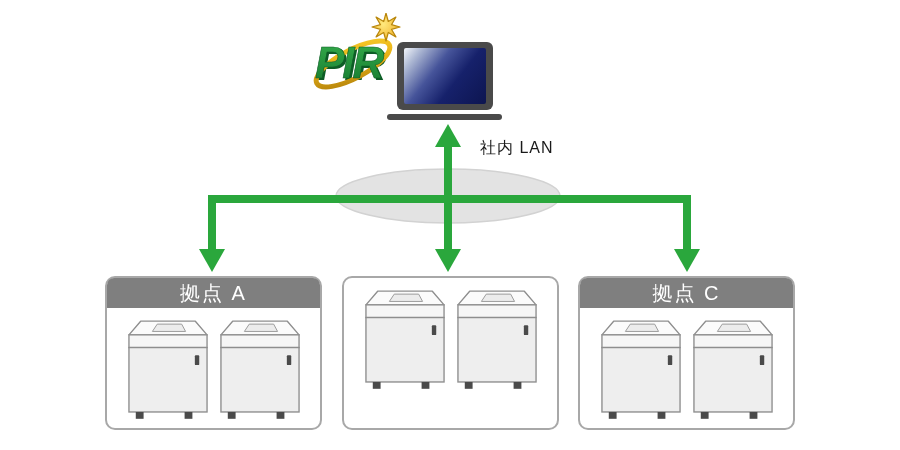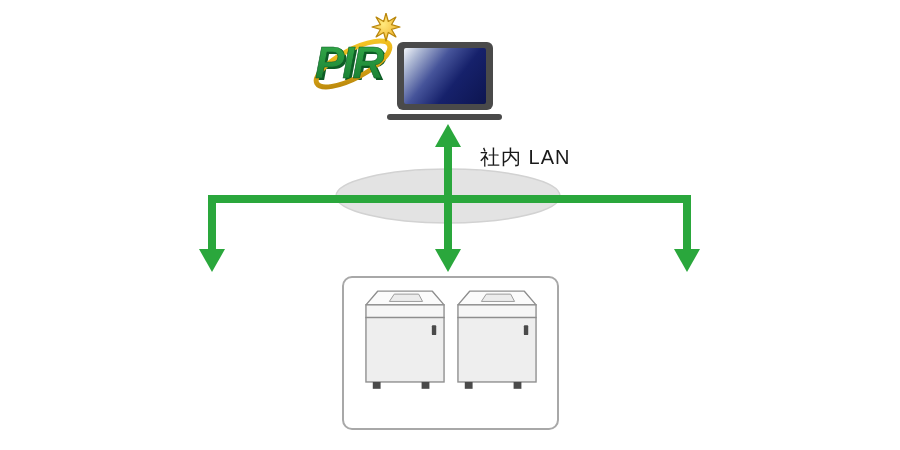--- a/index.html
+++ b/index.html
@@ -12,22 +12,22 @@
   }
 
   
   .net { position: absolute; left: 0; top: 0; width: 900px; height: 450px; }
   .lan-ellipse { fill: var(--lan-ellipse-fill, #e3e3e3); stroke: var(--lan-ellipse-stroke, #d2d2d2); stroke-width: 1.5; }
   .glink { stroke: var(--line-green, #2aa73c); stroke-width: 8; fill: none; }
   .ghead { fill: var(--line-green, #2aa73c); stroke: none; }
 
   
   .lan-label {
-    position: absolute; left: 480px; top: 144px;
-    font-size: 20px; color: var(--label-text, #1a1a1a);
+    position: absolute; left: 480px; top: 138px;
+    font-size: 16px; color: var(--label-text, #1a1a1a);
     letter-spacing: 1px; white-space: nowrap;
   }
 
   
   .laptop-frame {
     position: absolute; left: 397px; top: 42px;
     width: 96px; height: 68px;
     background: var(--laptop-body, #4a4a4a);
     border-radius: 6px;
   }
@@ -148,26 +148,48 @@
 
   <div>
     <div class="laptop-frame">
       <div class="laptop-screen"></div>
     </div>
     <div class="laptop-base"></div>
   </div>
 
   <div class="lan-label">社内 LAN</div>
 
+  <div class="site site-a">
+    <div class="site-header">拠点 A</div>
+    <div class="machines">
+      <svg class="machine" viewBox="0 0 84 106">
+          <use href="#machine-symbol"></use>
+        </svg>
+      <svg class="machine" viewBox="0 0 84 106">
+          <use href="#machine-symbol"></use>
+        </svg>
+    </div>
+  </div>
 
   <div class="site site-b">
     <div class="machines">
       <svg class="machine" viewBox="0 0 84 106">
           <use href="#machine-symbol"></use>
         </svg>
       <svg class="machine" viewBox="0 0 84 106">
           <use href="#machine-symbol"></use>
         </svg>
     </div>
   </div>
 
+  <div class="site site-c">
+    <div class="site-header">拠点 C</div>
+    <div class="machines">
+      <svg class="machine" viewBox="0 0 84 106">
+          <use href="#machine-symbol"></use>
+        </svg>
+      <svg class="machine" viewBox="0 0 84 106">
+          <use href="#machine-symbol"></use>
+        </svg>
+    </div>
+  </div>
 
 </div>
 
 </body></html>

